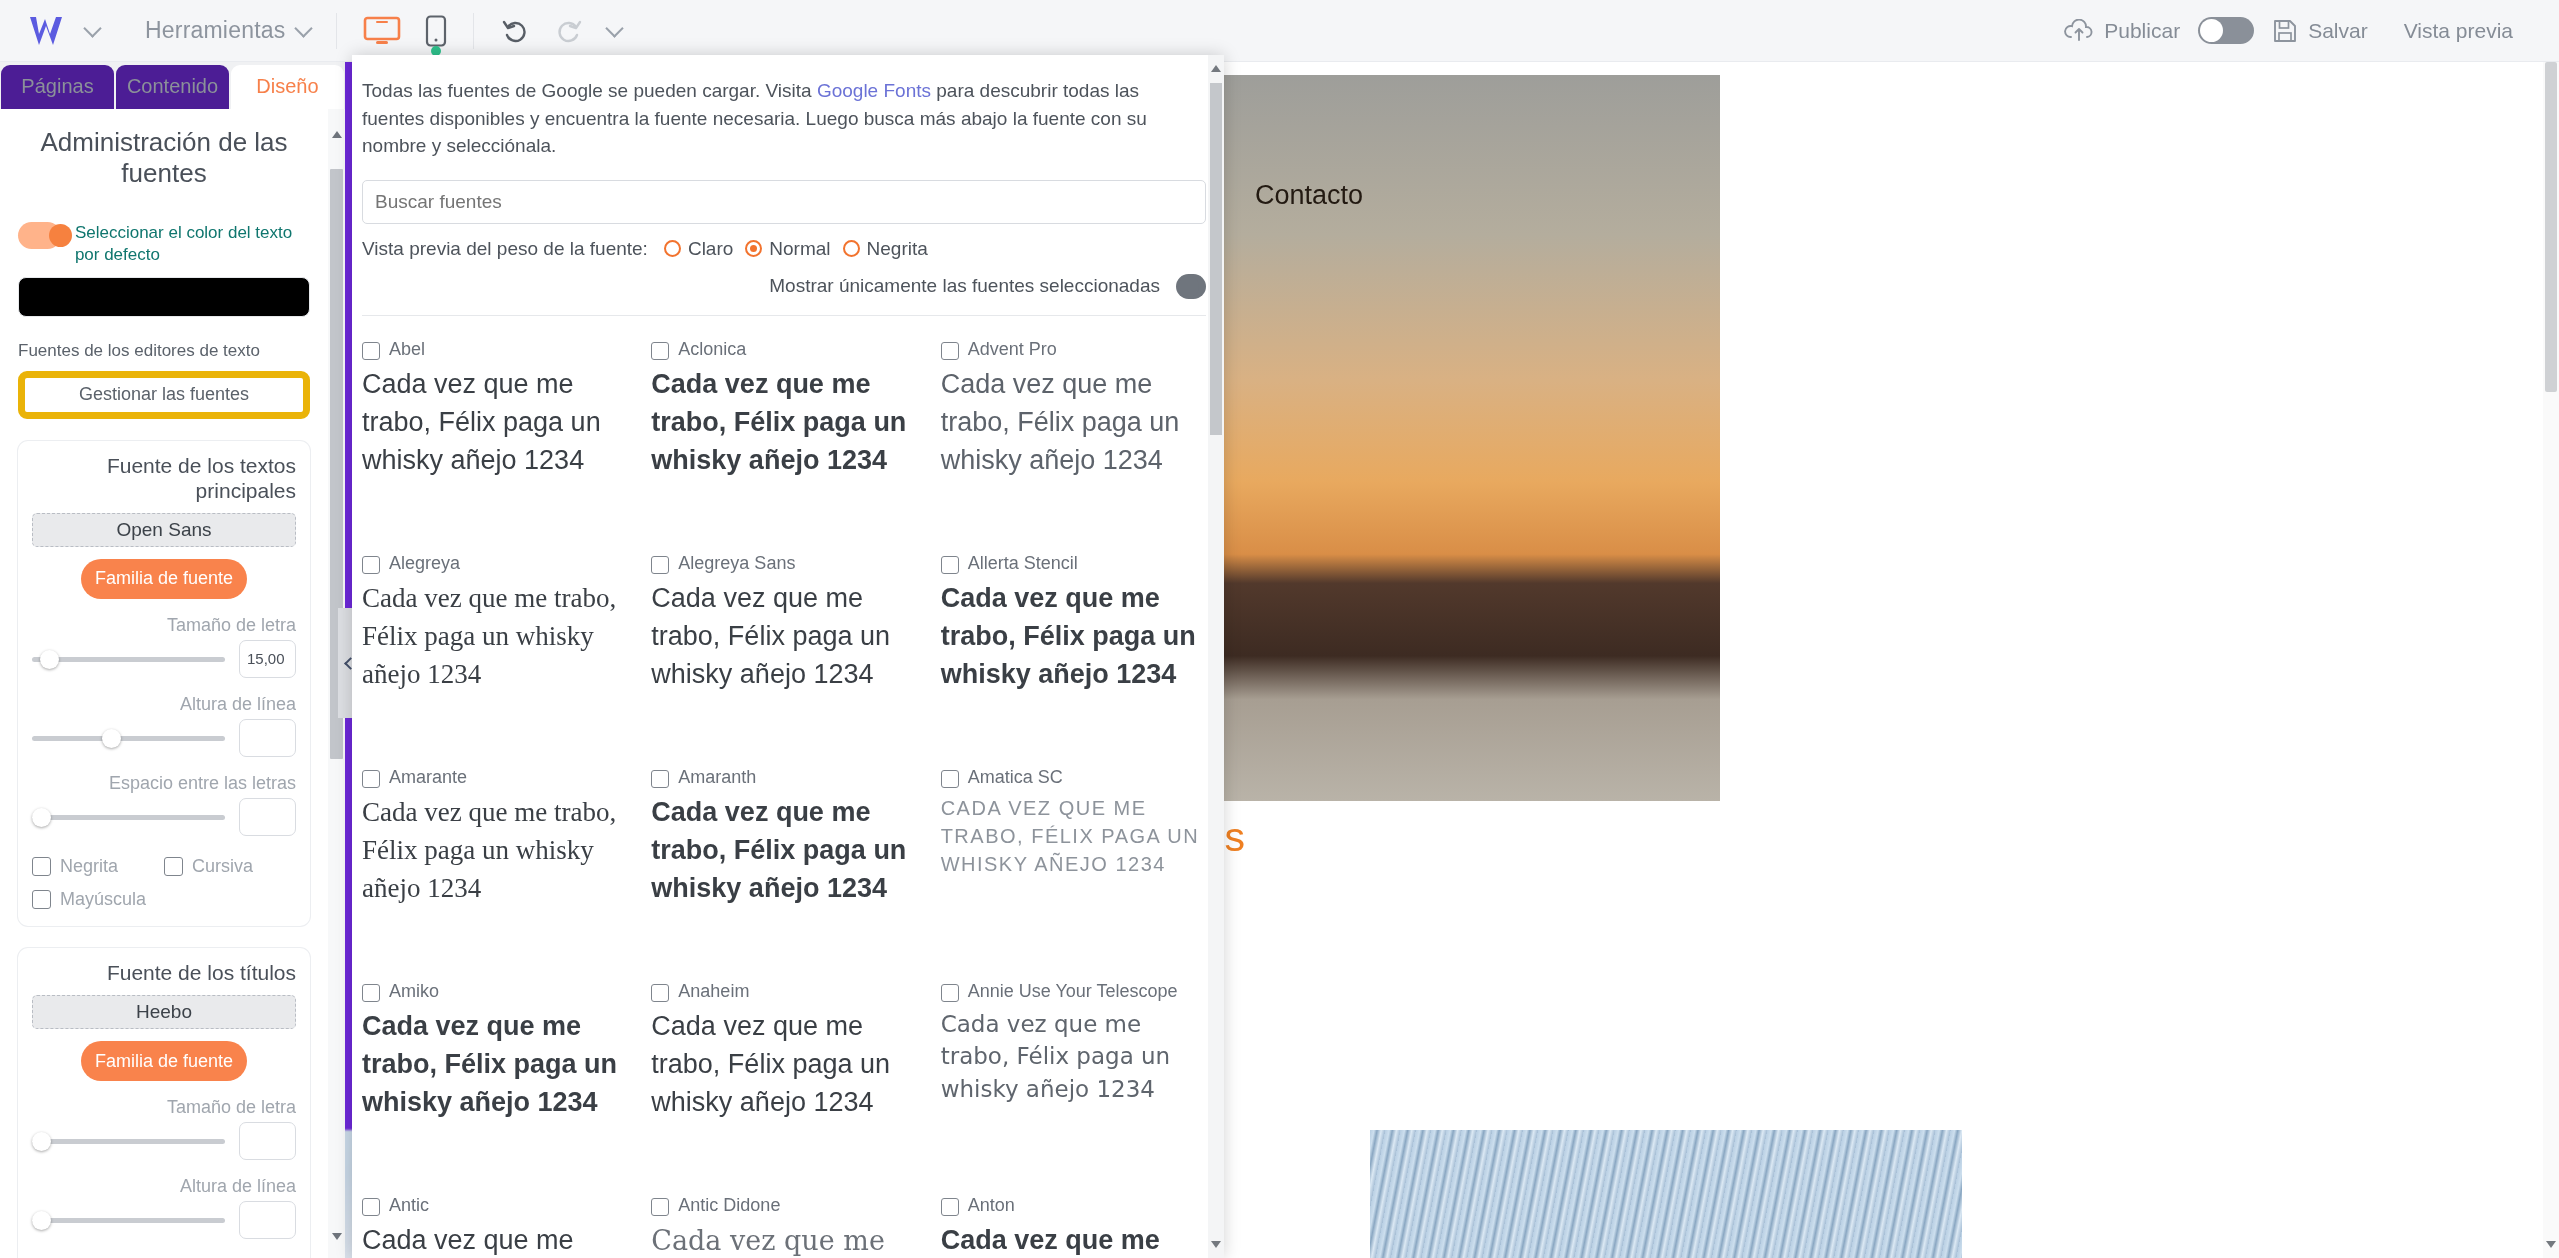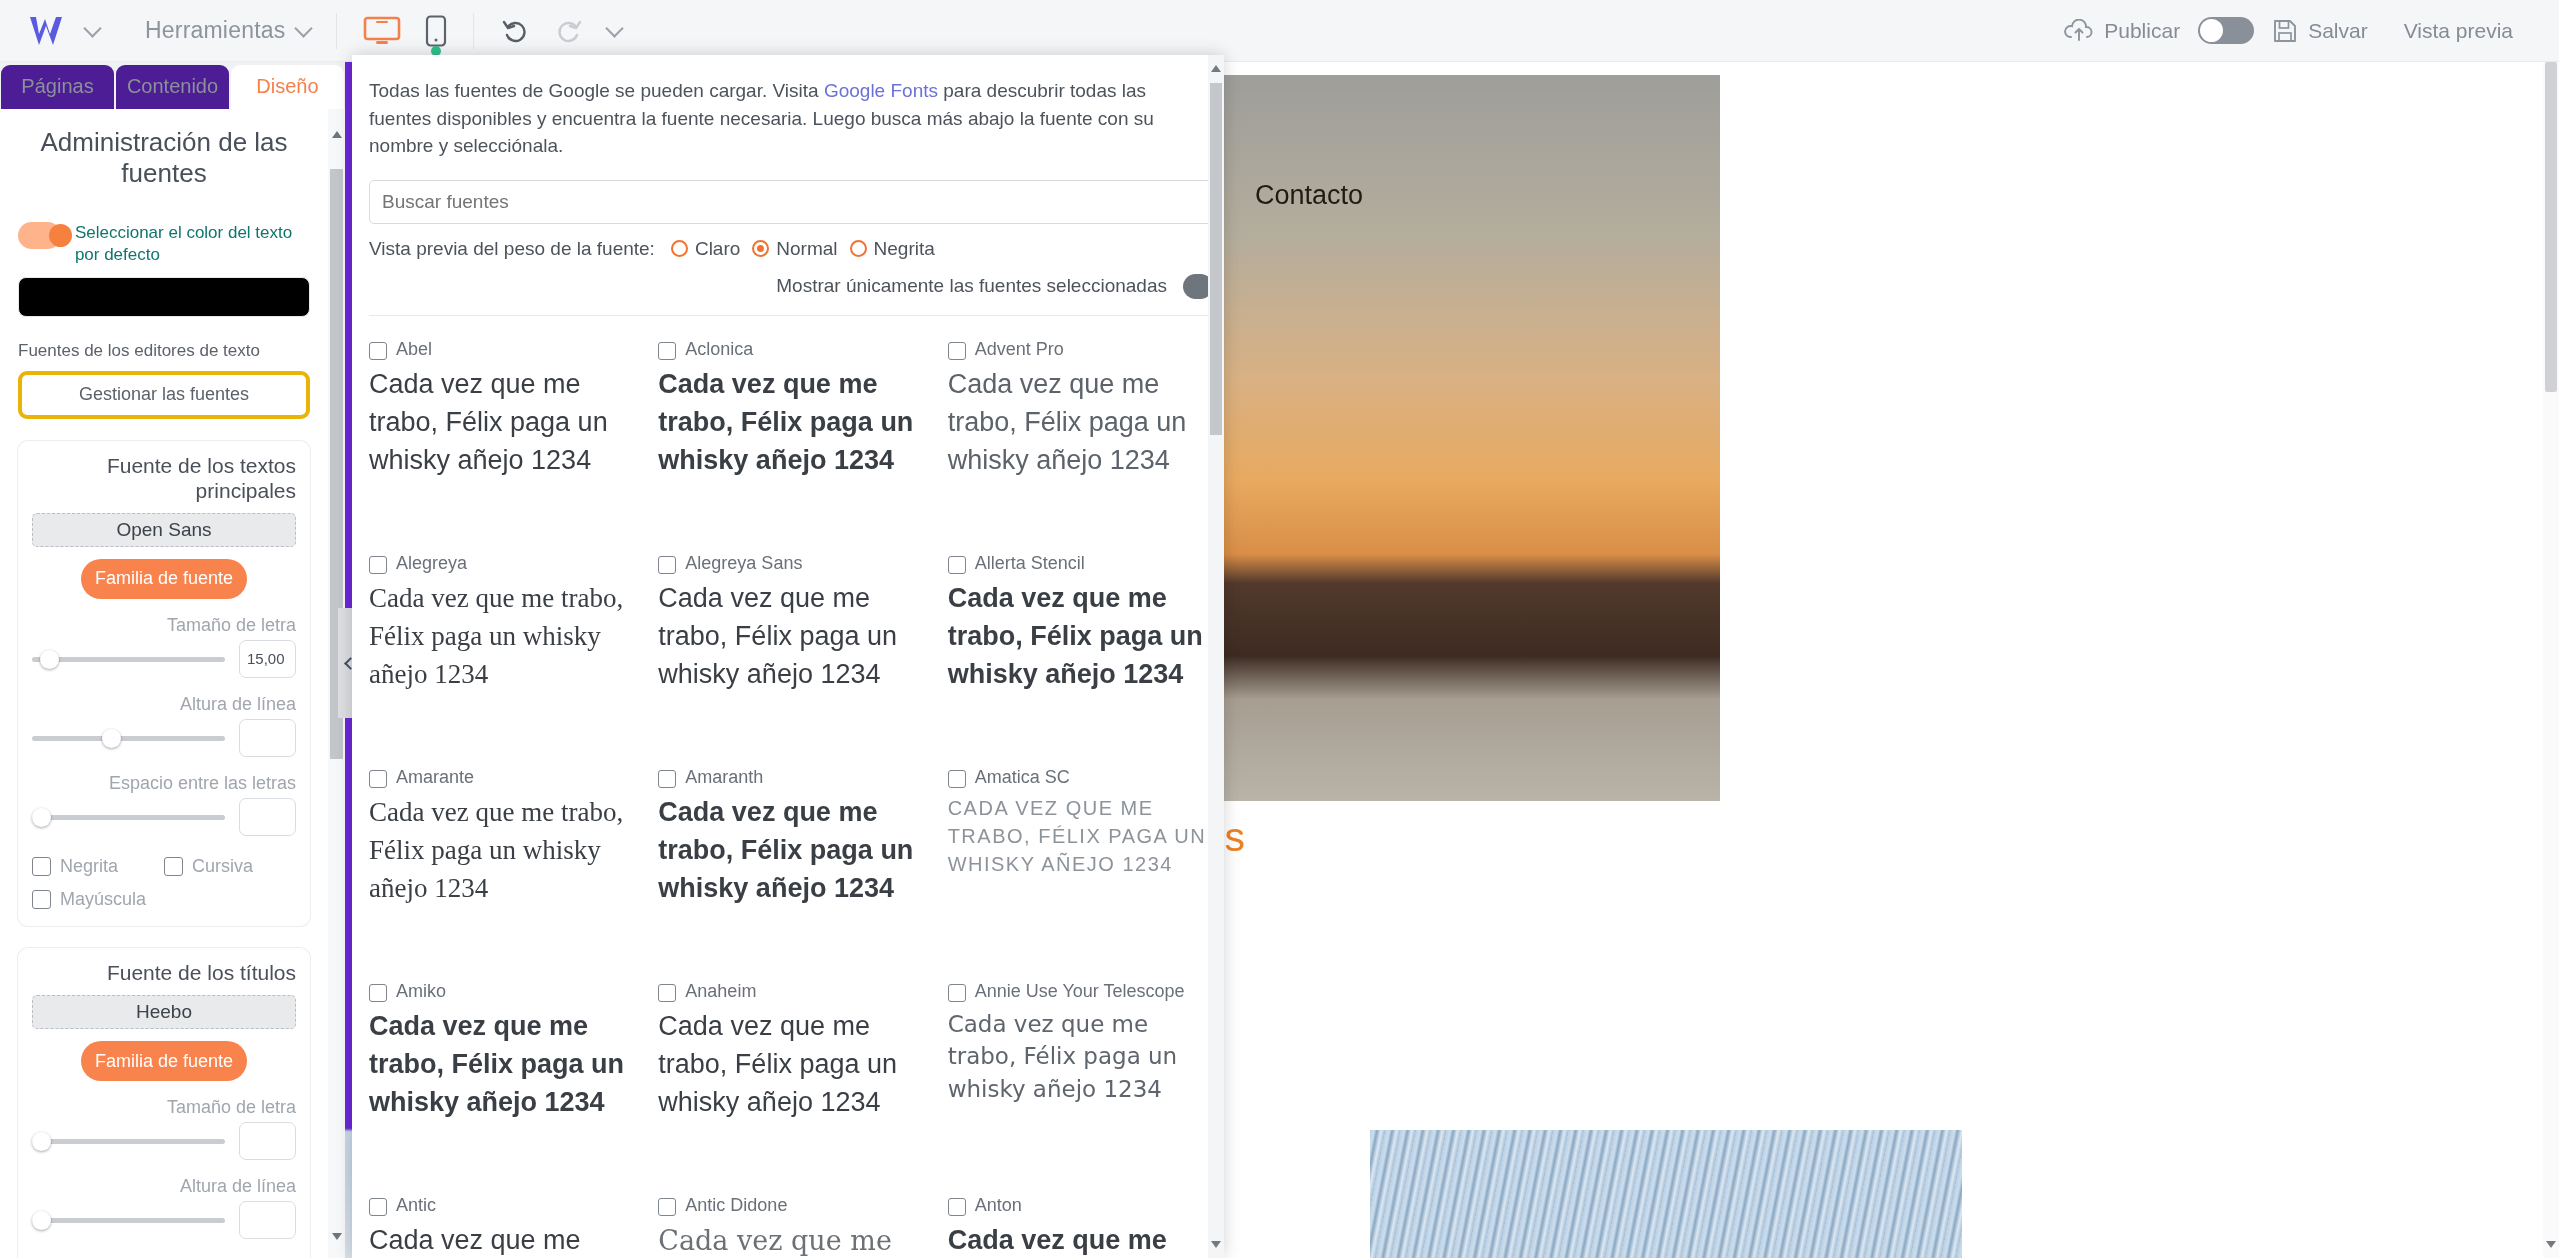--- a/index.html
+++ b/index.html
@@ -59,21 +59,21 @@
     background:#ffffff; overflow:hidden; padding:0 18px;
   }
   #panel-title { font-size:26px; color:#4a5059; text-align:center; font-weight:400; margin:18px 0 0; line-height:1.18;}
   .row-toggle { display:flex; align-items:flex-start; gap:14px; margin-top:34px; }
   .row-toggle .lbl { font-size:17px; color:#0f766e; line-height:1.3; }
   #color-swatch {
     height:40px; background:#000000; border-radius:8px; margin-top:10px; border:1px solid #e7e9ec; cursor:pointer;
   }
   .section-label { font-size:17px; color:#5b626b; margin-top:24px; }
   .btn-outline {
-    margin-top:10px; height:48px; border:4px solid #eab308; border-radius:9px;
+    margin-top:10px; height:48px; border:7px solid #eab308; border-radius:9px;
     display:flex; align-items:center; justify-content:center; font-size:18px; color:#5b626b;
     background:#fff; cursor:pointer;
   }
   .card {
     background:#fff; border-radius:10px; margin-top:22px; padding:12px 14px 16px;
     box-shadow:0 0 0 1px #eceef1;
     text-align:right;
   }
   .card-title { font-size:21px; color:#4a5059; line-height:1.2; }
   .font-chip {
@@ -136,21 +136,21 @@
   
   #prev-sb { position:absolute; right:0; top:0; width:16px; height:1196px; background:#fafafa;}
   #prev-sb .thumb { position:absolute; top:0px; left:2px; width:12px; height:330px; background:#cfd1d4; border-radius:2px;}
   #prev-sb .arrow-down { position:absolute; left:3px; bottom:10px; width:0;height:0;border-left:5px solid transparent;border-right:5px solid transparent;border-top:7px solid #74797f;}
 
   
   #modal {
     position:absolute; left:352px; top:55px; width:872px; height:1203px;
     background:#ffffff; box-shadow:0 0 16px rgba(0,0,0,.18); z-index:60; overflow:hidden;
   }
-  #modal-inner { position:absolute; left:11px; top:0; width:856px; height:1203px; padding:0 6px; }
+  #modal-inner { position:absolute; left:4px; top:0; width:856px; height:1203px; padding:0 6px; }
   #modal-desc { font-size:19px; color:#4d535b; line-height:1.45; margin-top:22px; }
   #modal-desc a { color:#6b72d6; text-decoration:none; }
   #font-search {
     margin-top:20px; width:100%; height:44px; border:1px solid #d8dbe0; border-radius:5px;
     font-size:19px; color:#8c9199; padding:0 12px; font-family:"Liberation Sans", sans-serif; outline:none;
   }
   #weight-row { display:flex; align-items:center; gap:0px; margin-top:14px; font-size:19px; color:#4d535b;}
   #weight-row .rlabel { margin-right:4px; }
   .radio { display:flex; align-items:center; gap:7px; margin-left:12px; cursor:pointer;}
   .rcircle { width:17px; height:17px; border-radius:50%; border:2.2px solid #f2732e; position:relative; }

